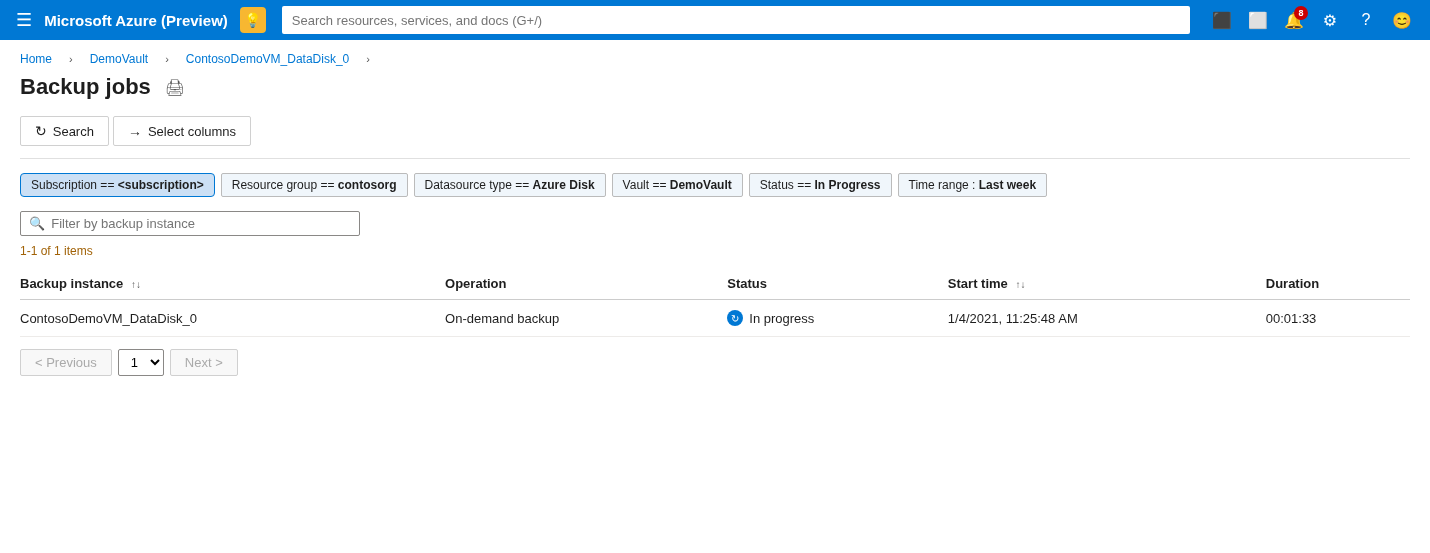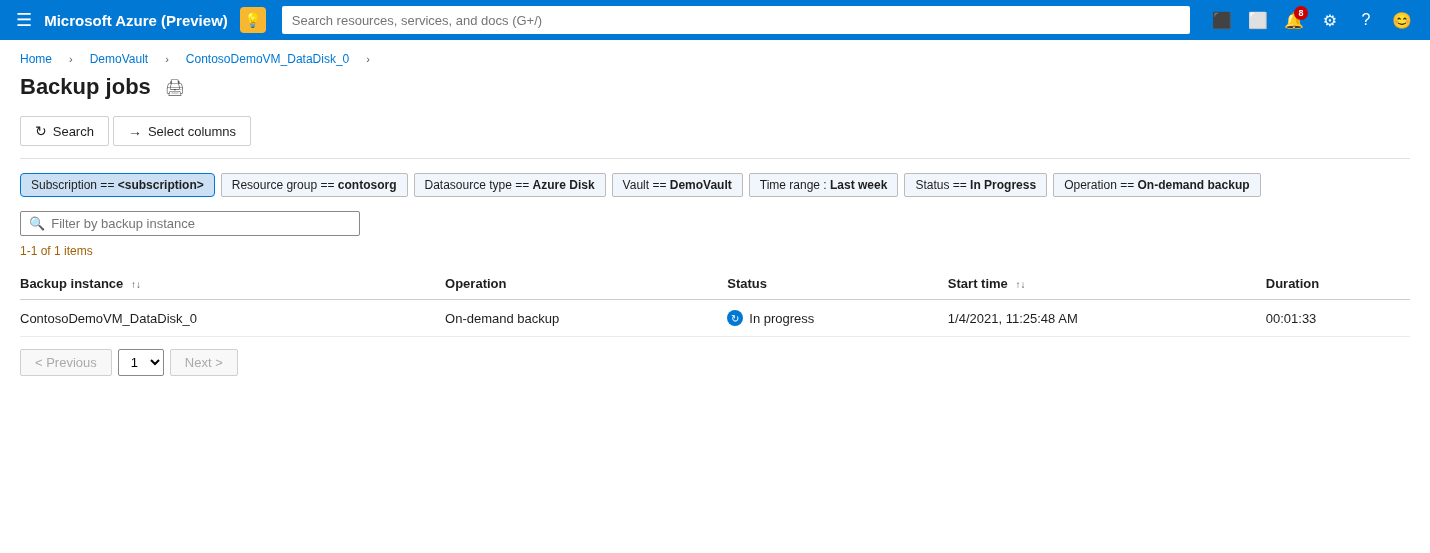--- a/index.html
+++ b/index.html
@@ -300,27 +300,24 @@
     <div class="filter-chip-plain">
       <span>Resource group == <strong>contosorg</strong></span>
     </div>
     <div class="filter-chip-plain">
       <span>Datasource type == <strong>Azure Disk</strong></span>
     </div>
     <div class="filter-chip-plain">
       <span>Vault == <strong>DemoVault</strong></span>
     </div>
     <div class="filter-chip-plain">
+      <span>Status == <strong>In Progress</strong></span>
+    </div>
+    <div class="filter-chip-plain">
       <span>Time range : <strong>Last week</strong></span>
-    </div>
-    <div class="filter-chip-plain">
-      <span>Status == <strong>In Progress</strong></span>
-    </div>
-    <div class="filter-chip-plain">
-      <span>Operation == <strong>On-demand backup</strong></span>
     </div>
   </div>
 
   <div class="search-row">
     <div class="search-input-wrap">
       <span class="search-icon">🔍</span>
       <input type="text" placeholder="Filter by backup instance" style="">
     </div>
   </div>
 

